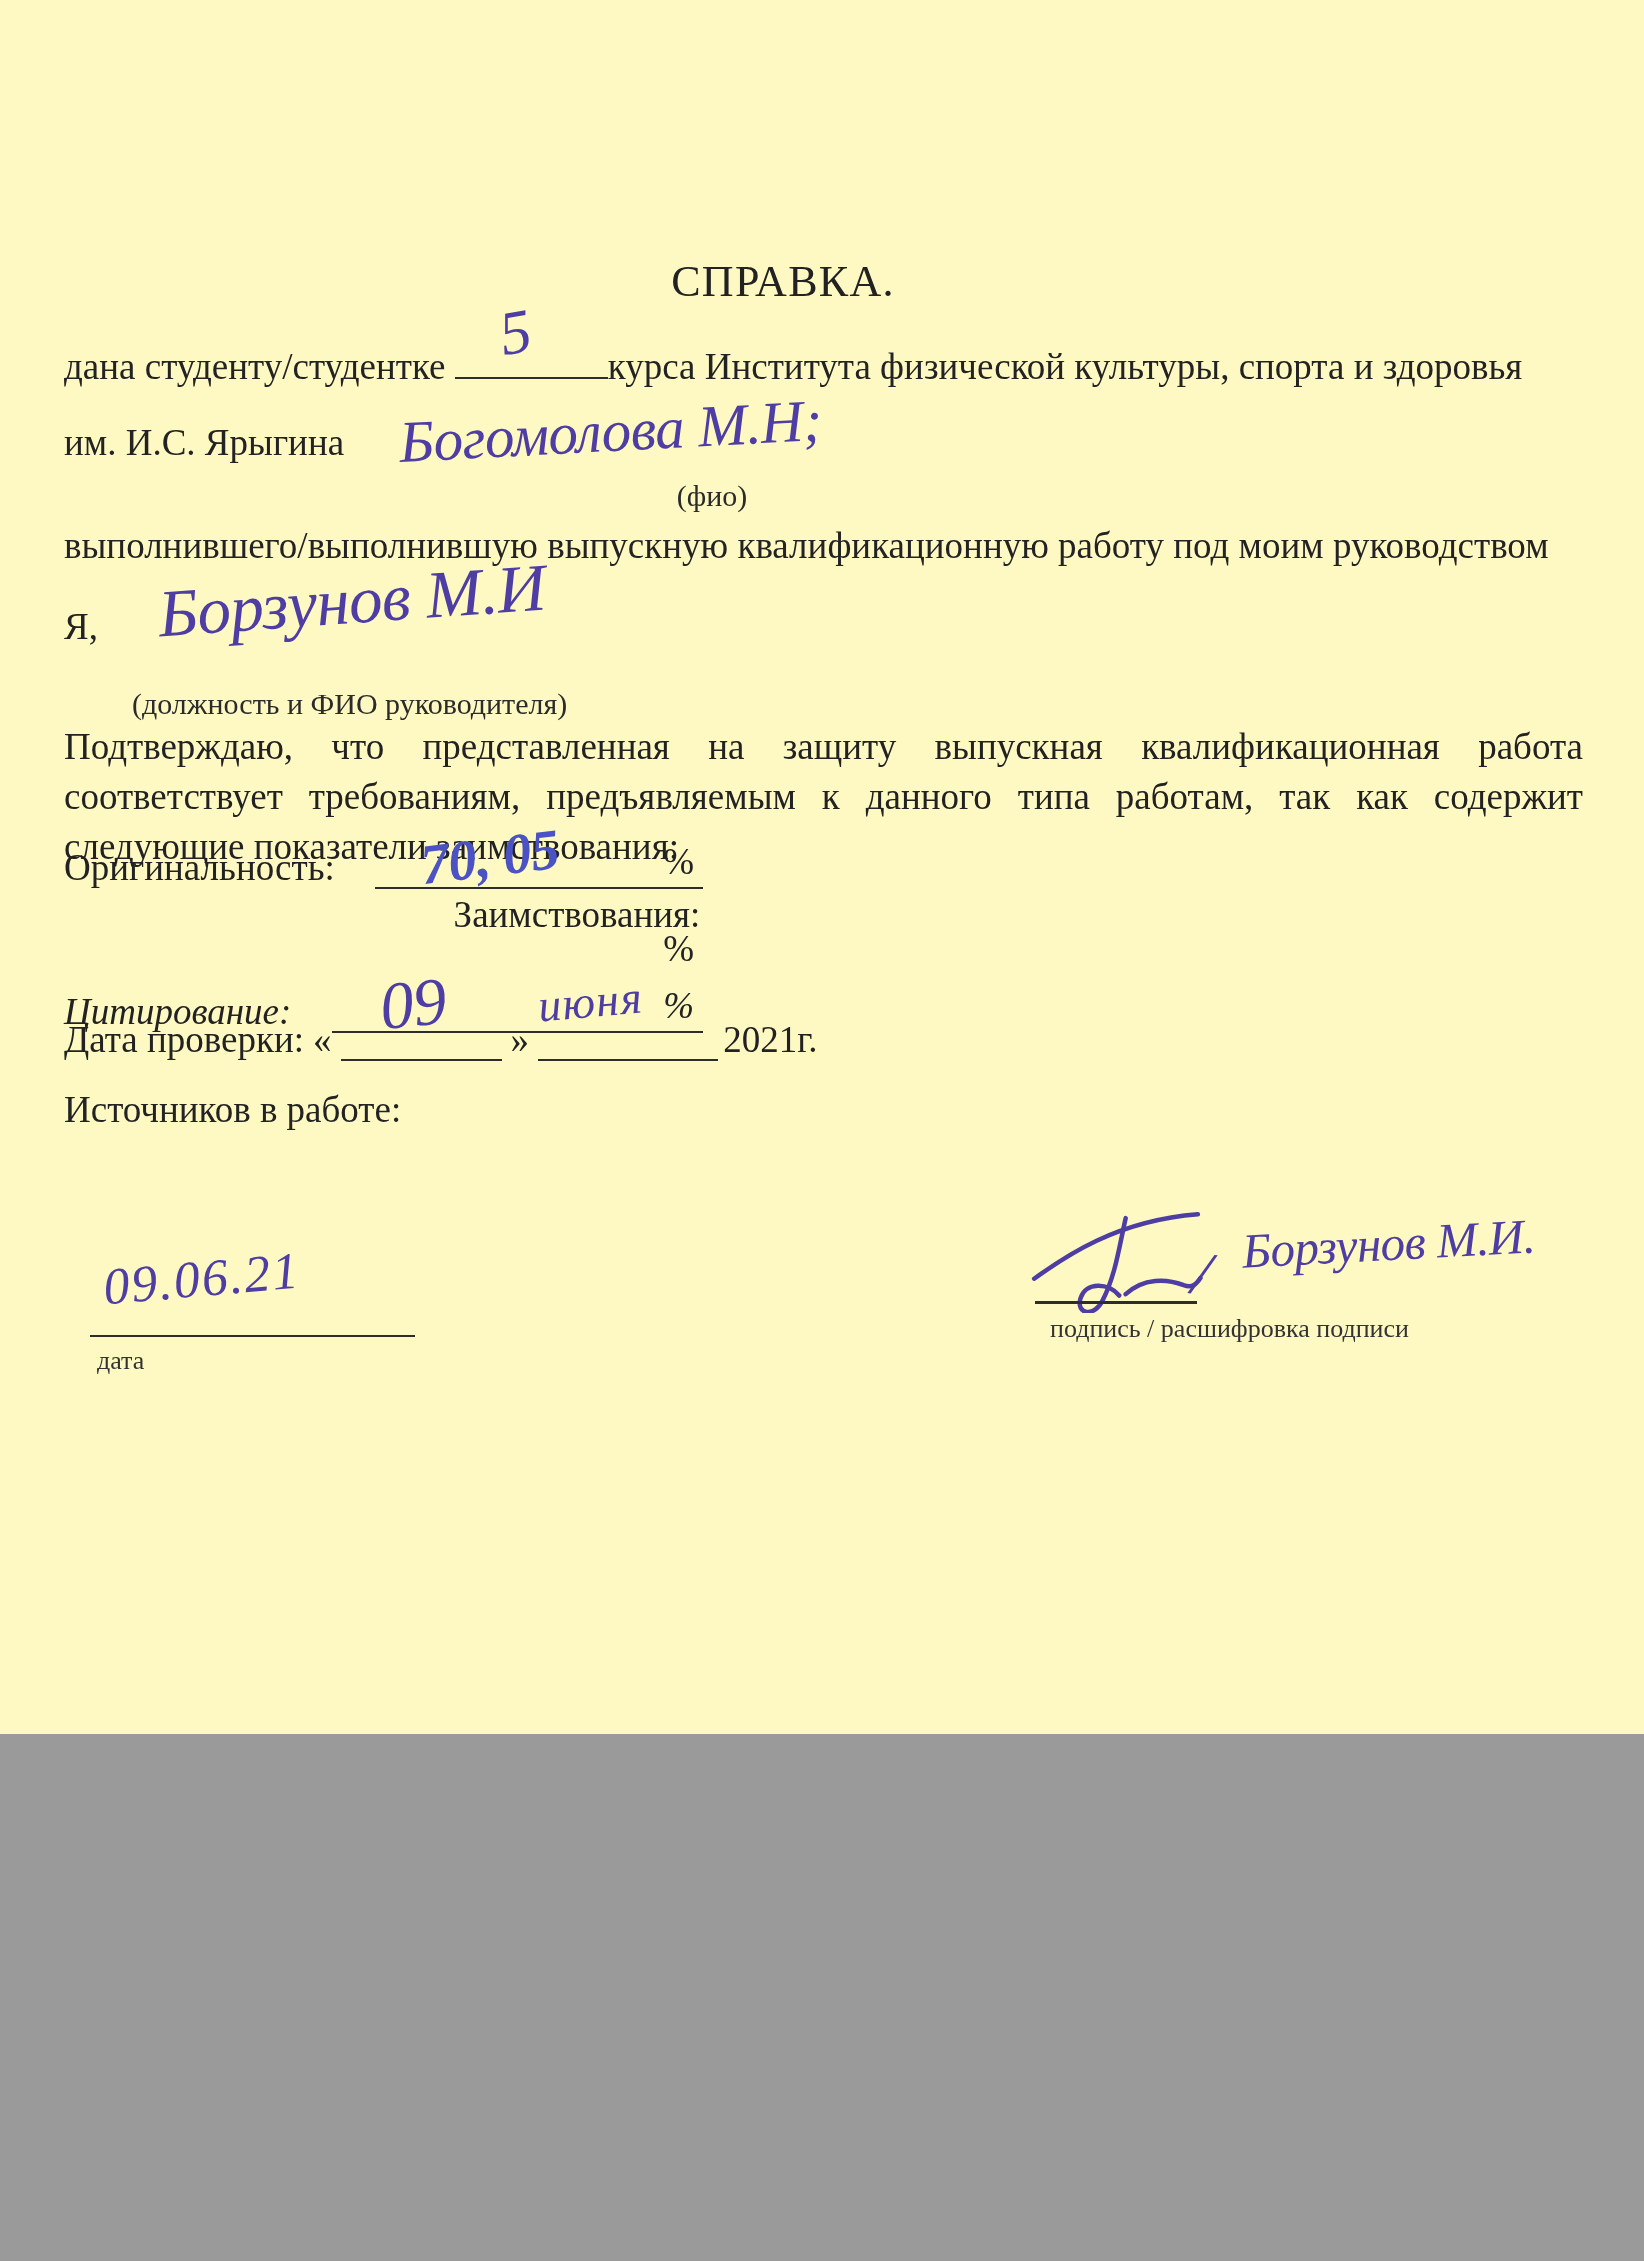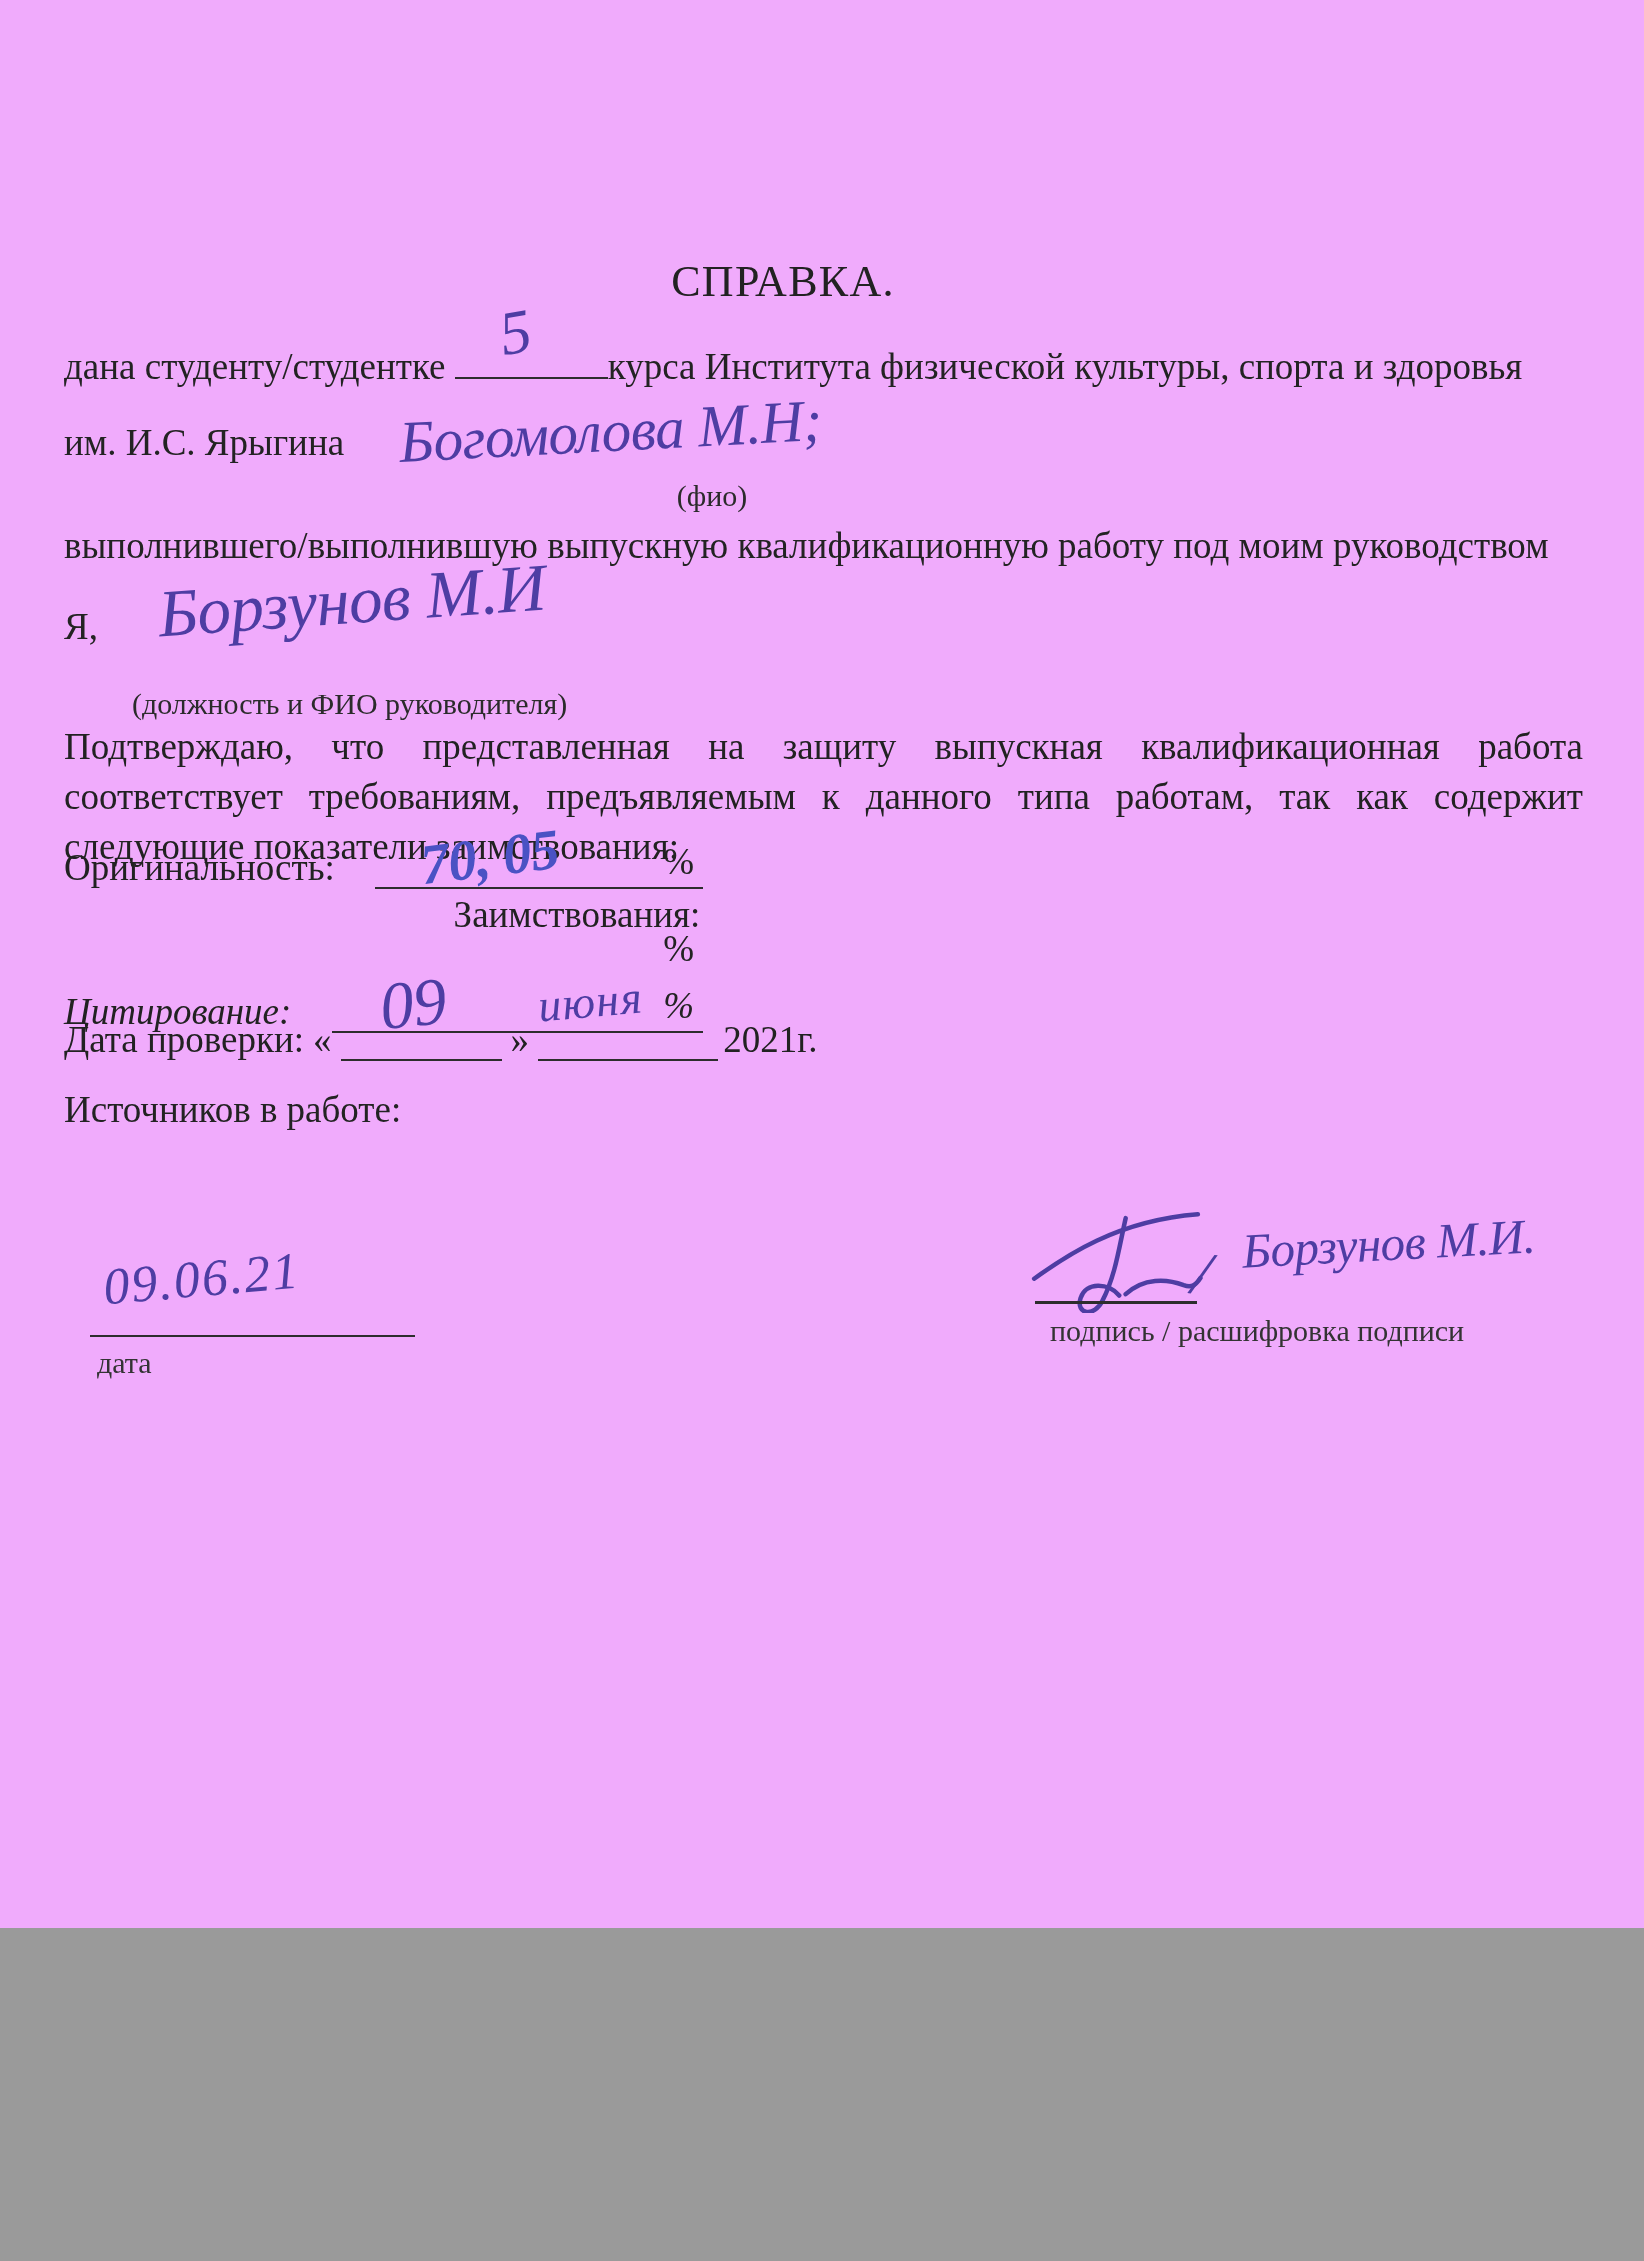--- a/index.html
+++ b/index.html
@@ -1,27 +1,27 @@
 <!DOCTYPE html>
 <html style="font-size:10.3px"><head>
 <meta charset="utf-8">
 <style>
   html,body{margin:0;padding:0;background:#9a9a9a;}
   .page{
     position:relative;
-    width:1644px;height:1928px;
-    background:#f0abfc;
+    width:1644px;height:1734px;
+    background:#fef9c3;
     font-family:"Liberation Serif", serif;
     color:#222;
     overflow:hidden;
   }
   .abs{position:absolute;}
   .body-text{font-size:37px;line-height:1.25;color:#232323;}
   .small-label{font-size:30px;color:#2b2b2b;}
-  .tiny-label{font-size:30px;color:#333;}
+  .tiny-label{font-size:26px;color:#333;}
   .title{
     left:0;top:256px;width:100%;
     text-align:center;font-size:44px;letter-spacing:1.3px;
     transform:translateX(-39px);
   }
   
   .blank{display:inline-block;border-bottom:2.6px solid #2d2d2d;position:relative;vertical-align:baseline;}
   .rule{position:absolute;border-bottom:2.6px solid #2d2d2d;height:0;}
 
   

